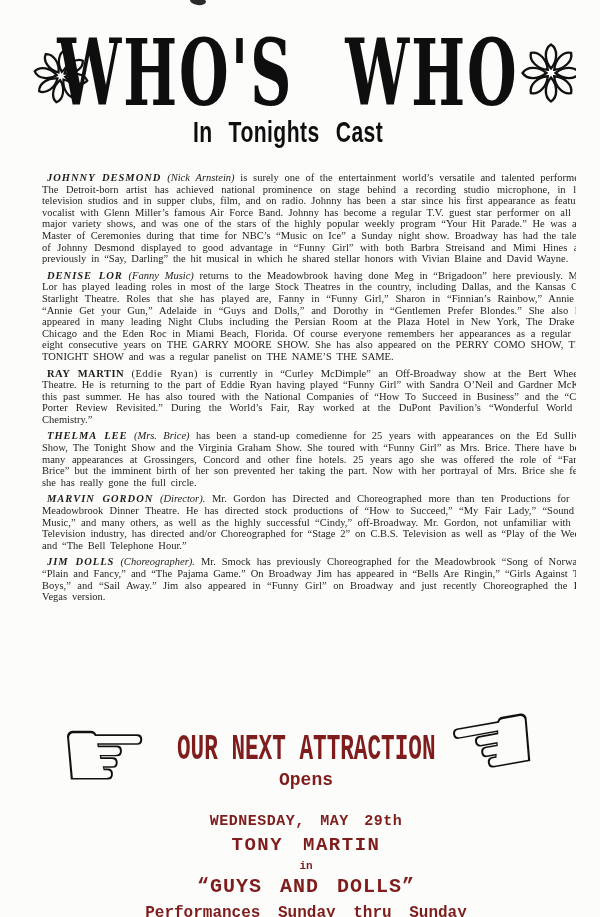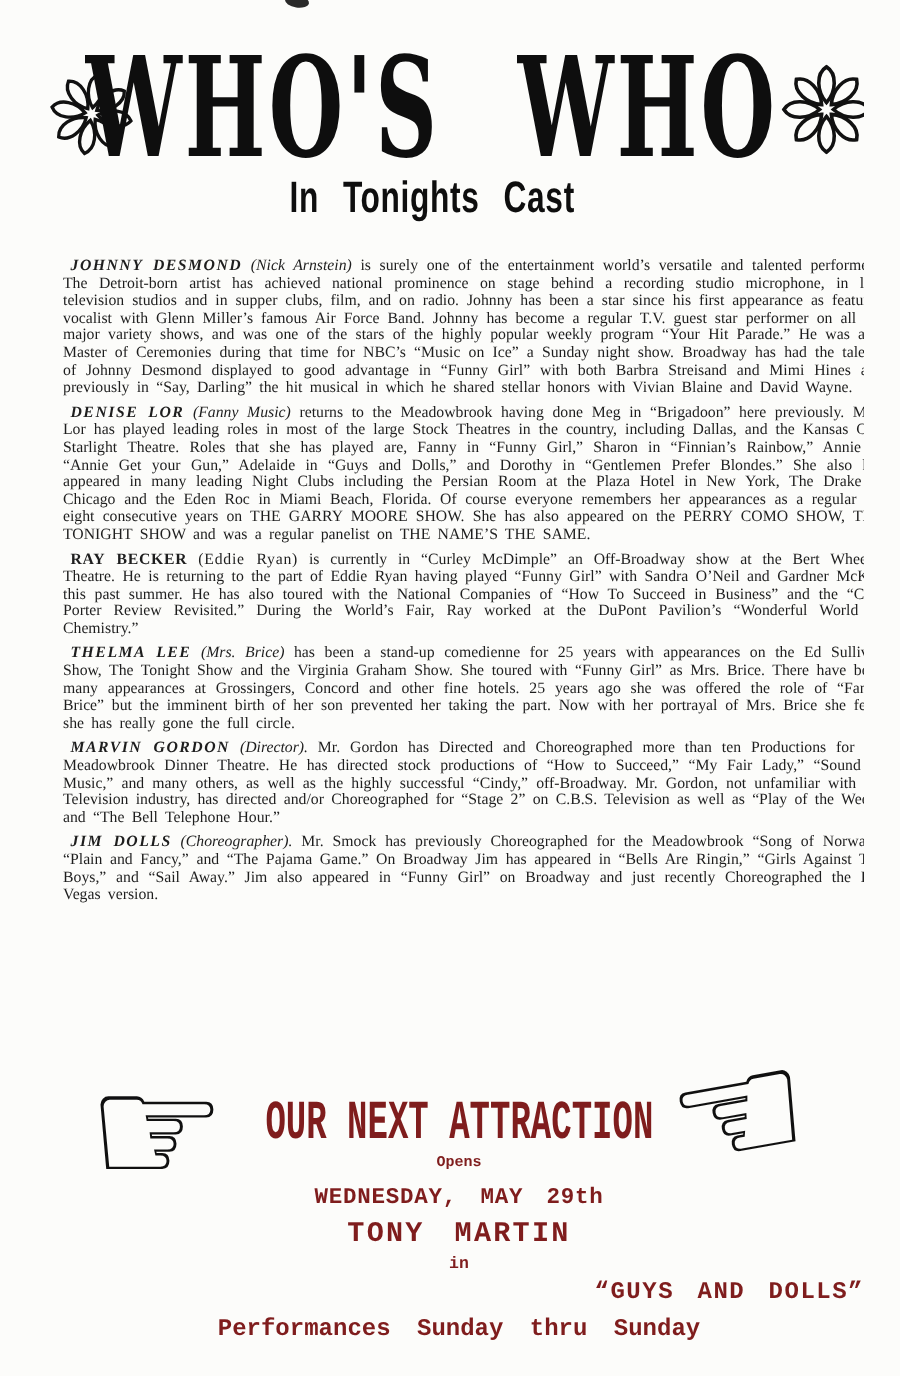--- a/index.html
+++ b/index.html
@@ -79,25 +79,25 @@
     font-weight:bold;color:#7f1d1d;
   }
   .attraction > div{line-height:1.15;}
   .attr-heading{
     display:inline-block;
     font-size:36px;line-height:1;
     transform:scale(0.63,1.02);
     transform-origin:center top;
     white-space:nowrap;
   }
-  .attr-opens{font-size:10px;margin-top:3px;}
-  .attr-date{font-size:15px;margin-top:8px;word-spacing:6px;letter-spacing:0.5px;}
+  .attr-opens{font-size:18px;margin-top:3px;}
+  .attr-date{font-size:15px;margin-top:22px;word-spacing:6px;letter-spacing:0.5px;}
   .attr-star{font-size:19px;margin-top:5px;word-spacing:7px;letter-spacing:1.5px;}
   .attr-in{font-size:11px;margin-top:3px;}
-  .attr-show{font-size:16px;margin-top:3px;word-spacing:5px;letter-spacing:1px;text-align:right;}
+  .attr-show{font-size:20px;margin-top:3px;word-spacing:5px;letter-spacing:1px;}
   .attr-sched{font-size:16px;margin-top:6px;word-spacing:8px;}
 </style>
 </head>
 <body>
 
 <div class="page">
 
   <div class="speck"></div>
 
   <svg class="flower flower-left" viewBox="-36 -36 72 72" xmlns="http://www.w3.org/2000/svg">
@@ -139,21 +139,21 @@
       <span class="bio-name">JOHNNY DESMOND</span>
       <span class="bio-role">(Nick Arnstein)</span>
       <span class="bio-text">is surely one of the entertainment world’s versatile and talented performers. The Detroit-born artist has achieved national prominence on stage behind a recording studio microphone, in live television studios and in supper clubs, film, and on radio. Johnny has been a star since his first appearance as featured vocalist with Glenn Miller’s famous Air Force Band. Johnny has become a regular T.V. guest star performer on all the major variety shows, and was one of the stars of the highly popular weekly program “Your Hit Parade.” He was also Master of Ceremonies during that time for NBC’s “Music on Ice” a Sunday night show. Broadway has had the talents of Johnny Desmond displayed to good advantage in “Funny Girl” with both Barbra Streisand and Mimi Hines and previously in “Say, Darling” the hit musical in which he shared stellar honors with Vivian Blaine and David Wayne.</span>
     </p>
     <p class="bio">
       <span class="bio-name">DENISE LOR</span>
       <span class="bio-role">(Fanny Music)</span>
       <span class="bio-text">returns to the Meadowbrook having done Meg in “Brigadoon” here previously. Miss Lor has played leading roles in most of the large Stock Theatres in the country, including Dallas, and the Kansas City Starlight Theatre. Roles that she has played are, Fanny in “Funny Girl,” Sharon in “Finnian’s Rainbow,” Annie in “Annie Get your Gun,” Adelaide in “Guys and Dolls,” and Dorothy in “Gentlemen Prefer Blondes.” She also has appeared in many leading Night Clubs including the Persian Room at the Plaza Hotel in New York, The Drake in Chicago and the Eden Roc in Miami Beach, Florida. Of course everyone remembers her appearances as a regular for eight consecutive years on THE GARRY MOORE SHOW. She has also appeared on the PERRY COMO SHOW, THE TONIGHT SHOW and was a regular panelist on THE NAME’S THE SAME.</span>
     </p>
     <p class="bio">
-      <span class="bio-name roman">RAY BECKER</span>
+      <span class="bio-name roman">RAY MARTIN</span>
       <span class="bio-role roman">(Eddie Ryan)</span>
       <span class="bio-text">is currently in “Curley McDimple” an Off-Broadway show at the Bert Wheeler Theatre. He is returning to the part of Eddie Ryan having played “Funny Girl” with Sandra O’Neil and Gardner McKay this past summer. He has also toured with the National Companies of “How To Succeed in Business” and the “Cole Porter Review Revisited.” During the World’s Fair, Ray worked at the DuPont Pavilion’s “Wonderful World of Chemistry.”</span>
     </p>
     <p class="bio">
       <span class="bio-name">THELMA LEE</span>
       <span class="bio-role">(Mrs. Brice)</span>
       <span class="bio-text">has been a stand-up comedienne for 25 years with appearances on the Ed Sullivan Show, The Tonight Show and the Virginia Graham Show. She toured with “Funny Girl” as Mrs. Brice. There have been many appearances at Grossingers, Concord and other fine hotels. 25 years ago she was offered the role of “Fanny Brice” but the imminent birth of her son prevented her taking the part. Now with her portrayal of Mrs. Brice she feels she has really gone the full circle.</span>
     </p>
     <p class="bio">
       <span class="bio-name">MARVIN GORDON</span>

